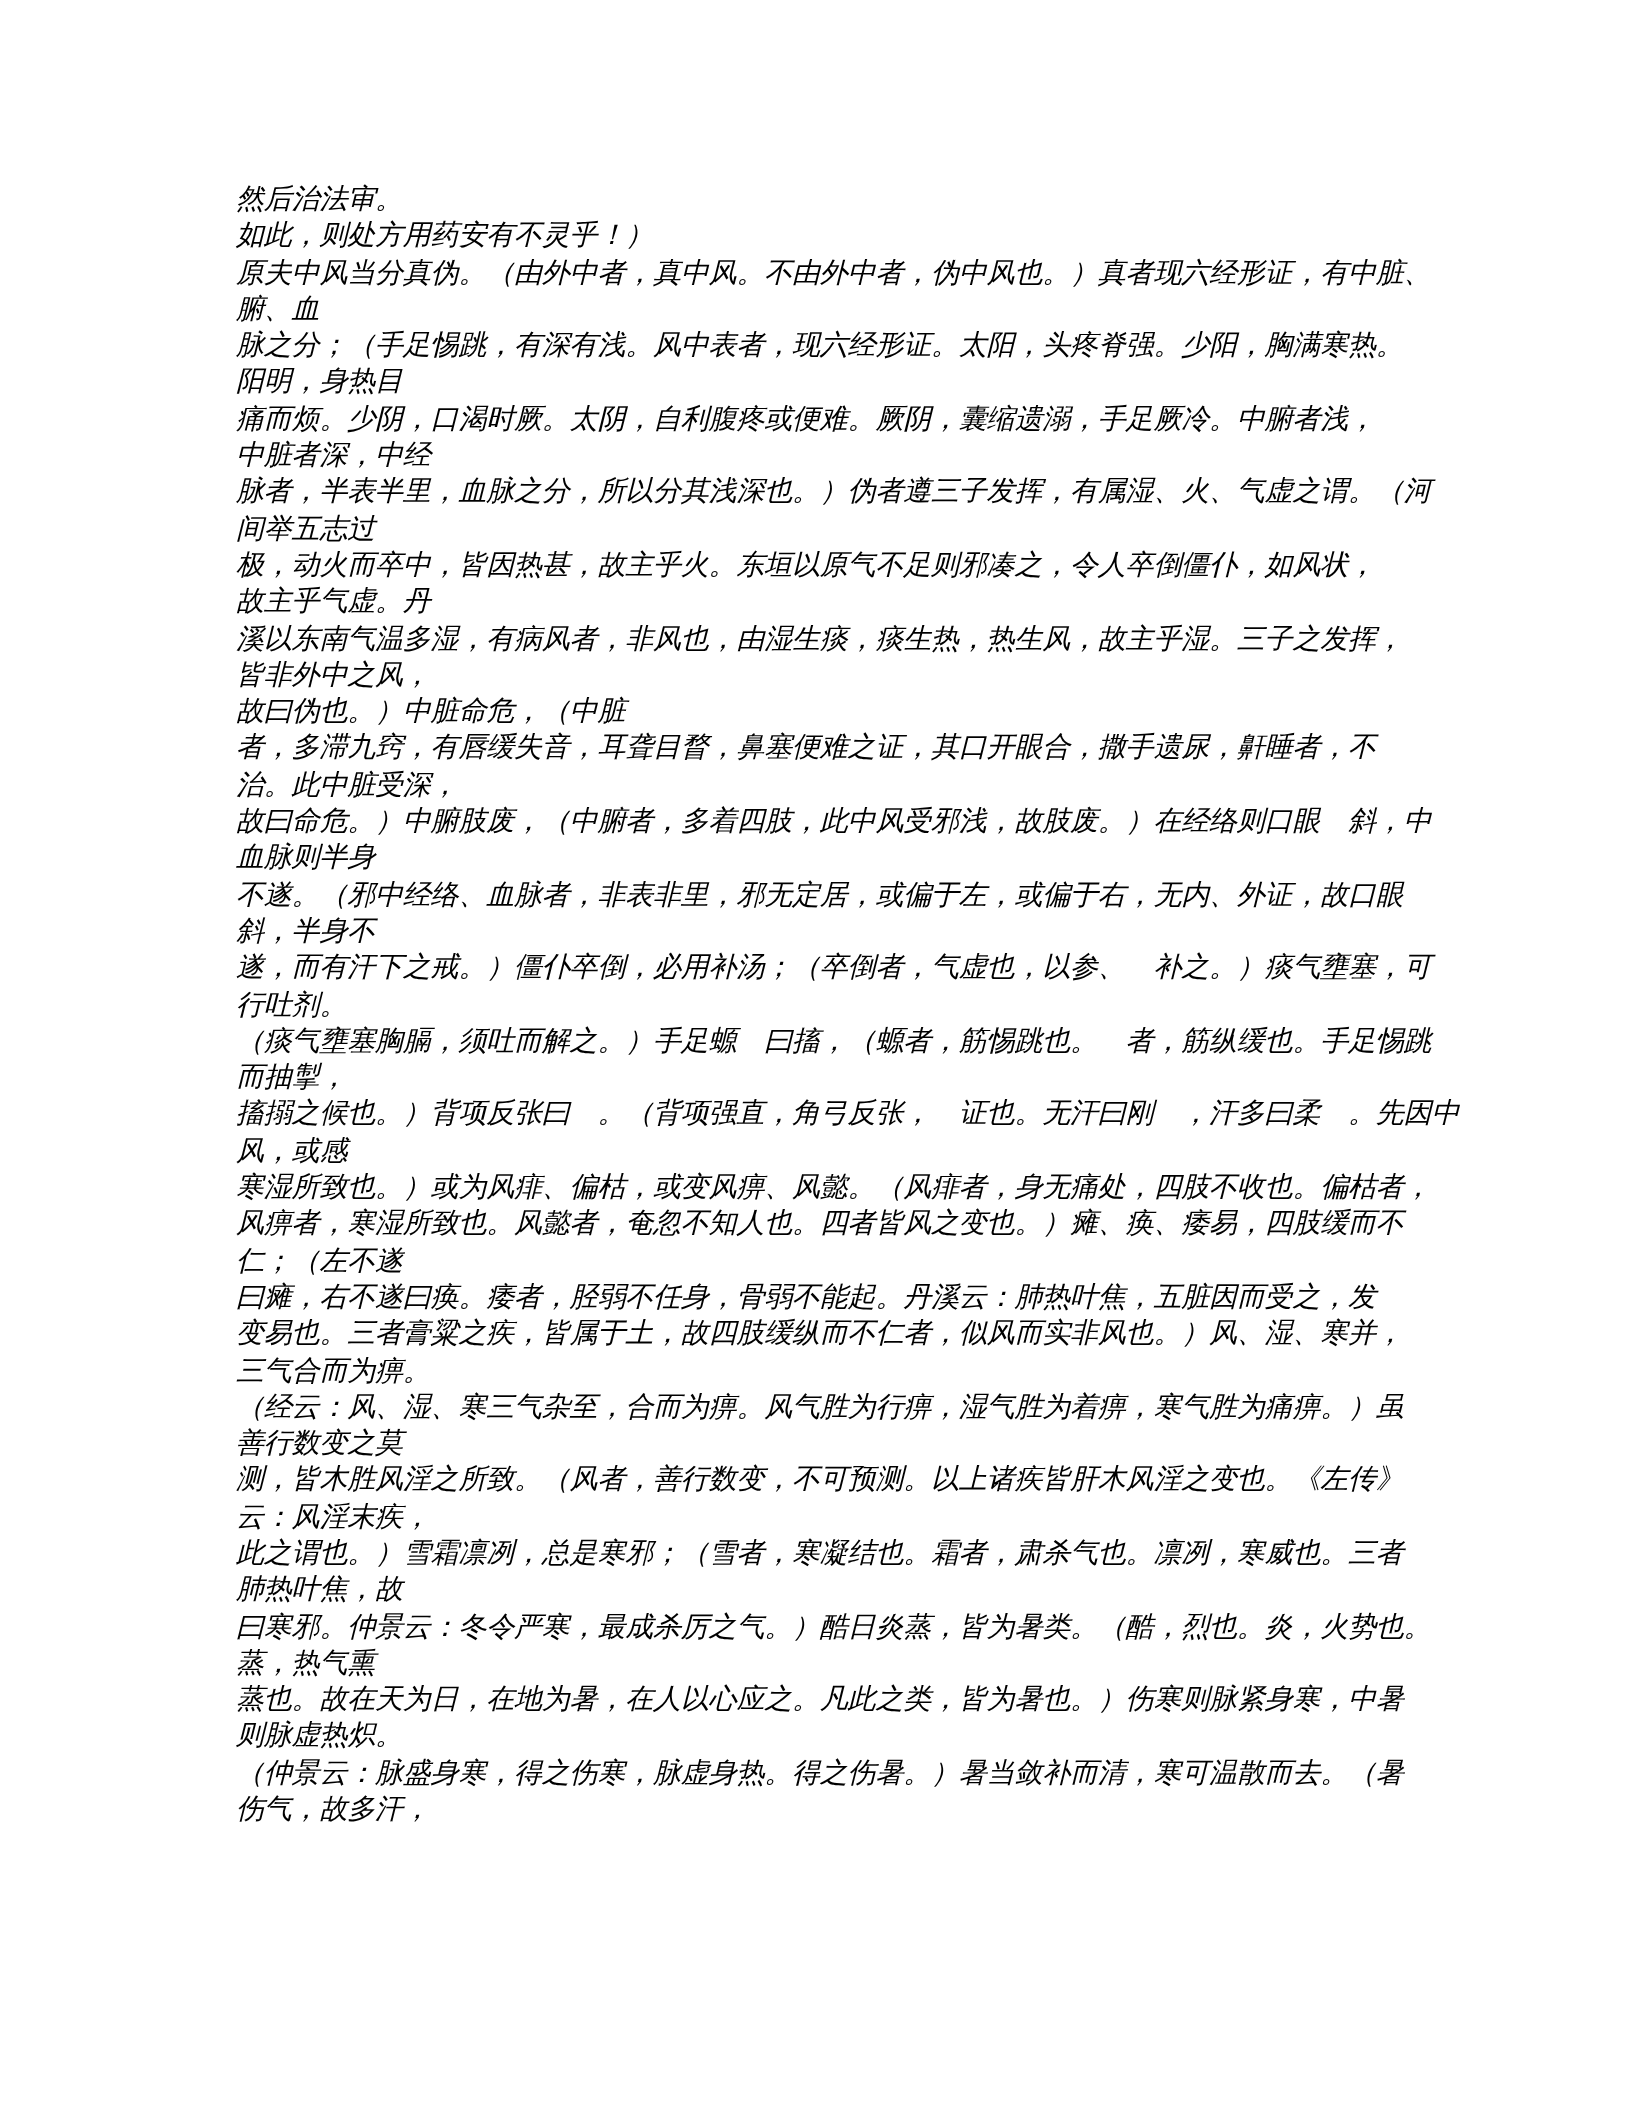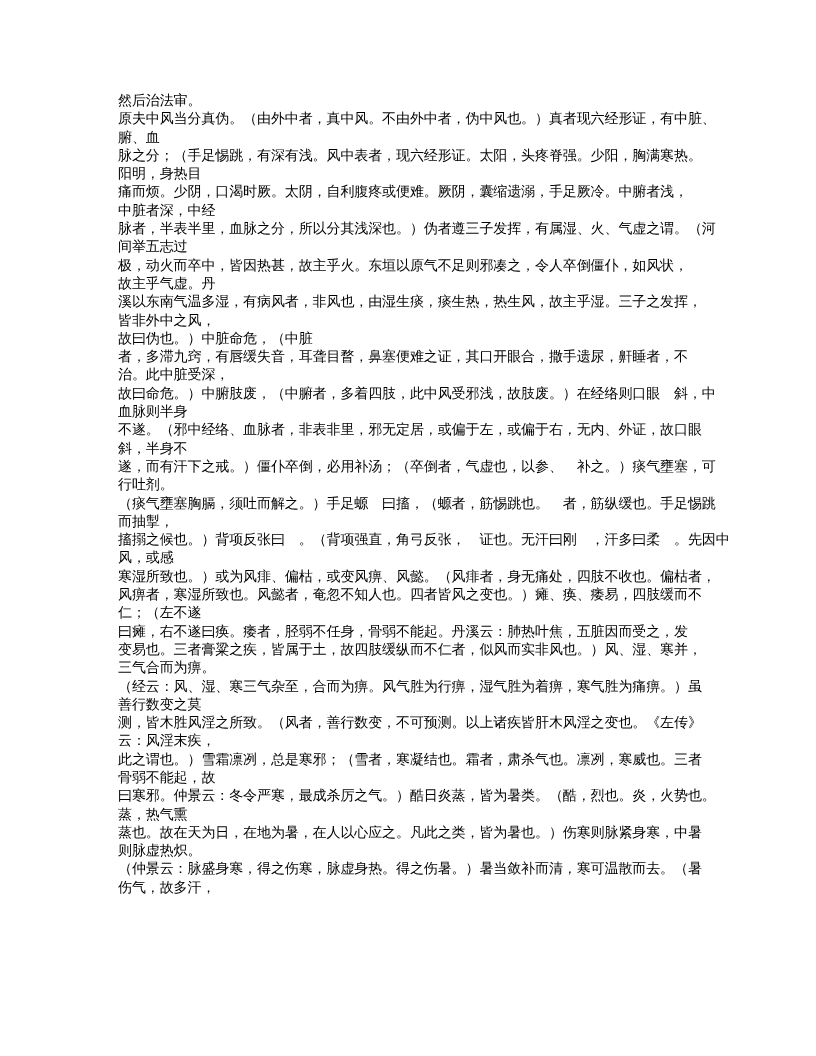--- a/index.html
+++ b/index.html
@@ -13,20 +13,21 @@
     position: relative;
     overflow: hidden;
   }
   .page {
     position: absolute;
     left: 0;
     top: 0;
     width: 816px;
     height: 1056px;
     background: #ffffff;
+    font-style: italic;
   }
   .text-block {
     position: absolute;
     left: 118px;
     top: 92px;
     width: 636px;
     font-family: "Liberation Serif", serif;
     font-size: 14px;
     line-height: 18.3px;
     color: #000000;
@@ -37,20 +38,21 @@
     height: 18.3px;
     letter-spacing: -0.1px;
   }
 </style>
 </head>
 <body>
 
 <div class="page">
   <div class="text-block">
       <div class="text-line">然后治法审。</div>
+      <div class="text-line">如此，则处方用药安有不灵乎！）</div>
       <div class="text-line">原夫中风当分真伪。（由外中者，真中风。不由外中者，伪中风也。）真者现六经形证，有中脏、</div>
       <div class="text-line">腑、血</div>
       <div class="text-line">脉之分；（手足惕跳，有深有浅。风中表者，现六经形证。太阳，头疼脊强。少阳，胸满寒热。</div>
       <div class="text-line">阳明，身热目</div>
       <div class="text-line">痛而烦。少阴，口渴时厥。太阴，自利腹疼或便难。厥阴，囊缩遗溺，手足厥冷。中腑者浅，</div>
       <div class="text-line">中脏者深，中经</div>
       <div class="text-line">脉者，半表半里，血脉之分，所以分其浅深也。）伪者遵三子发挥，有属湿、火、气虚之谓。（河</div>
       <div class="text-line">间举五志过</div>
       <div class="text-line">极，动火而卒中，皆因热甚，故主乎火。东垣以原气不足则邪凑之，令人卒倒僵仆，如风状，</div>
       <div class="text-line">故主乎气虚。丹</div>
@@ -73,21 +75,21 @@
       <div class="text-line">风痹者，寒湿所致也。风懿者，奄忽不知人也。四者皆风之变也。）瘫、痪、痿易，四肢缓而不</div>
       <div class="text-line">仁；（左不遂</div>
       <div class="text-line">曰瘫，右不遂曰痪。痿者，胫弱不任身，骨弱不能起。丹溪云：肺热叶焦，五脏因而受之，发</div>
       <div class="text-line">变易也。三者膏粱之疾，皆属于土，故四肢缓纵而不仁者，似风而实非风也。）风、湿、寒并，</div>
       <div class="text-line">三气合而为痹。</div>
       <div class="text-line">（经云：风、湿、寒三气杂至，合而为痹。风气胜为行痹，湿气胜为着痹，寒气胜为痛痹。）虽</div>
       <div class="text-line">善行数变之莫</div>
       <div class="text-line">测，皆木胜风淫之所致。（风者，善行数变，不可预测。以上诸疾皆肝木风淫之变也。《左传》</div>
       <div class="text-line">云：风淫末疾，</div>
       <div class="text-line">此之谓也。）雪霜凛冽，总是寒邪；（雪者，寒凝结也。霜者，肃杀气也。凛冽，寒威也。三者</div>
-      <div class="text-line">骨弱不能起，故</div>
+      <div class="text-line">肺热叶焦，故</div>
       <div class="text-line">曰寒邪。仲景云：冬令严寒，最成杀厉之气。）酷日炎蒸，皆为暑类。（酷，烈也。炎，火势也。</div>
       <div class="text-line">蒸，热气熏</div>
       <div class="text-line">蒸也。故在天为日，在地为暑，在人以心应之。凡此之类，皆为暑也。）伤寒则脉紧身寒，中暑</div>
       <div class="text-line">则脉虚热炽。</div>
       <div class="text-line">（仲景云：脉盛身寒，得之伤寒，脉虚身热。得之伤暑。）暑当敛补而清，寒可温散而去。（暑</div>
       <div class="text-line">伤气，故多汗，</div>
     </div>
 </div>
 
 </body></html>

